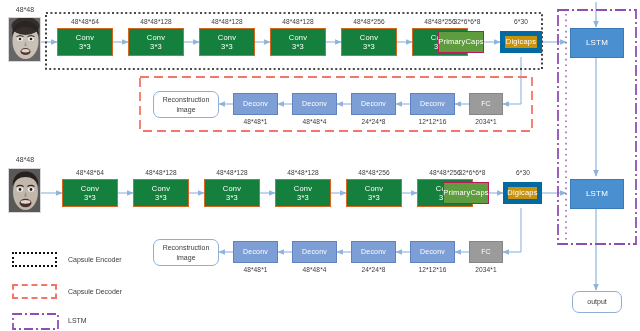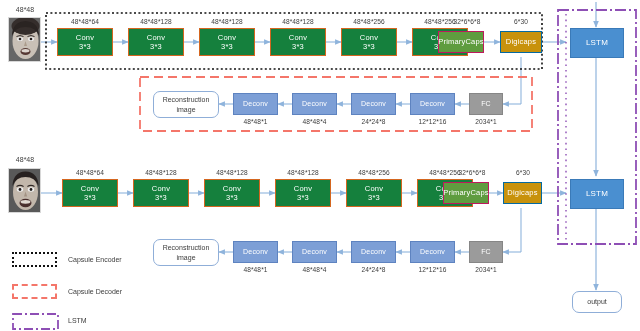--- a/index.html
+++ b/index.html
@@ -12,21 +12,21 @@
   .abs{position:absolute;box-sizing:border-box;}
 
   
   .block{
     display:flex;flex-direction:column;align-items:center;justify-content:center;
     color:#ffffff;font-size:7.5px;line-height:1.25;text-align:center;
     letter-spacing:.2px;
   }
   .conv{background:#15803d;border:1px solid #d4661f;}
   .primarycaps{background:#5f9c3f;border:1px solid #be185d;}
-  .digicaps{background:#c8920c;border:1px solid #0369a1;}
+  .digicaps{background:#c8920c;border:5px solid #0369a1;}
   .lstm{background:#4a8fd0;border:1px solid #3a7ab8;font-size:8px;}
   .deconv{background:#7d9fd6;border:1px solid #5e83c0;font-size:7px;}
   .fc{background:#9b9b9b;border:1px solid #868686;font-size:7px;}
   .rounded{
     background:#ffffff;border:1px solid #8faed8;border-radius:7px;
     color:#3c3c3c;font-size:7px;line-height:1.35;
     display:flex;flex-direction:column;align-items:center;justify-content:center;
     text-align:center;
   }
 

